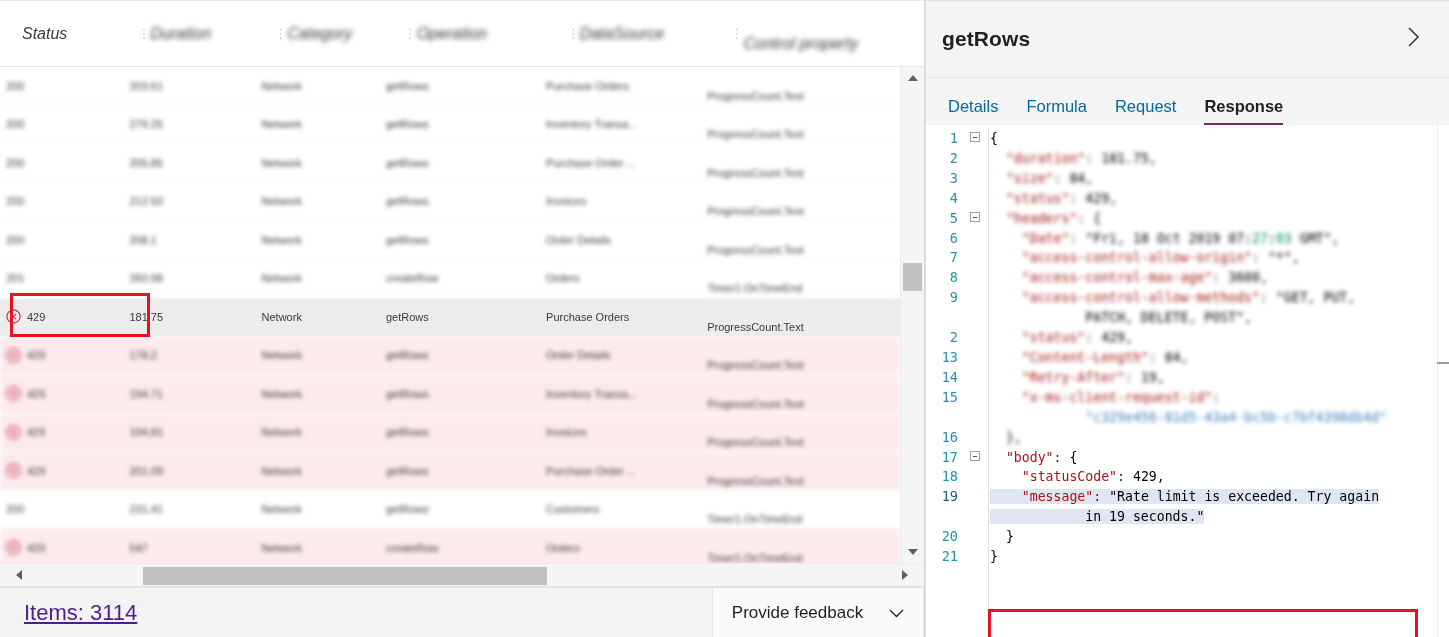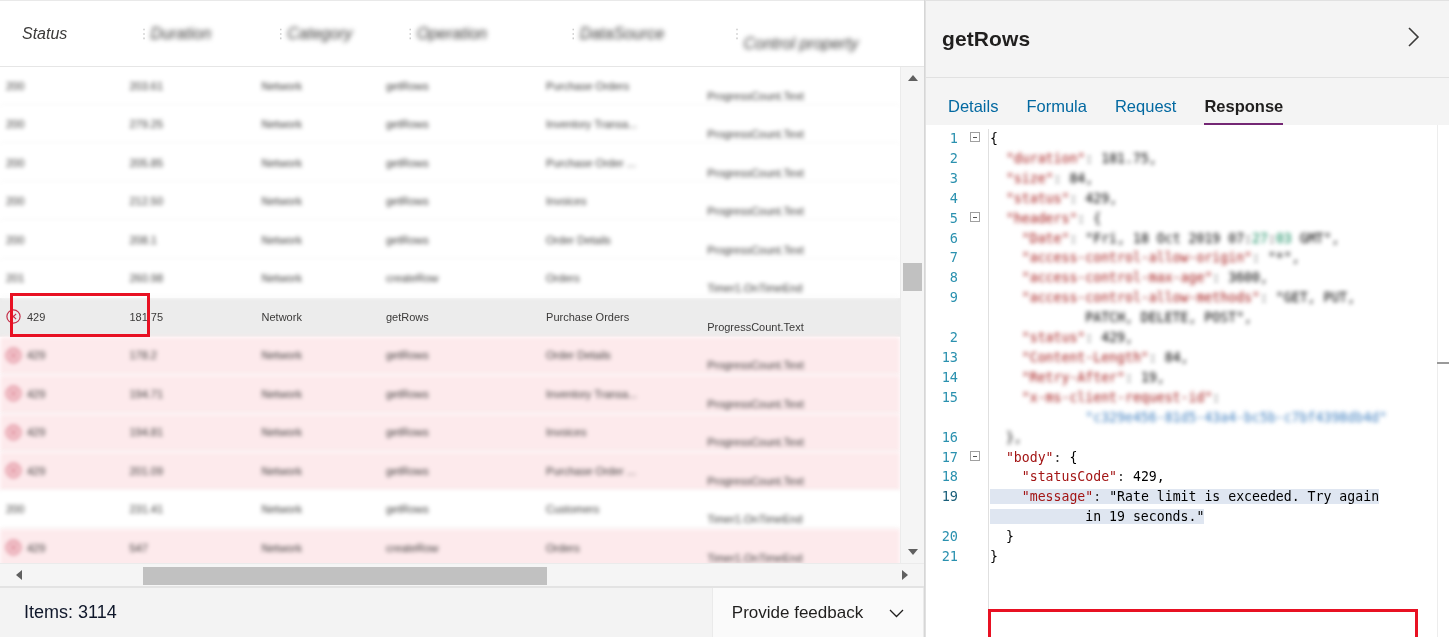--- a/index.html
+++ b/index.html
@@ -118,21 +118,21 @@
 
   
   #status-bar {
     flex: 0 0 50px; height: 50px;
     display:flex; align-items: stretch;
     background: #f3f3f3;
     border-top: 1px solid #e3e3e3;
   }
   #items-count {
     display:flex; align-items:center; padding-left: 24px;
-    font-size: 18px; color: #0f172a; flex: 1 1 auto;
+    font-size: 22px; color: #4c1d95; flex: 1 1 auto; text-decoration: underline;
   }
   #feedback-btn {
     width: 212px; display:flex; align-items:center; justify-content:center;
     gap: 26px; background:#fafafa;
     border-left: 1px solid #eaeaea; border-right: 1px solid #eaeaea;
     font-size: 17px; color: #201f1e; cursor: pointer;
   }
   .chev-dn { display:inline-block; }
 
   

